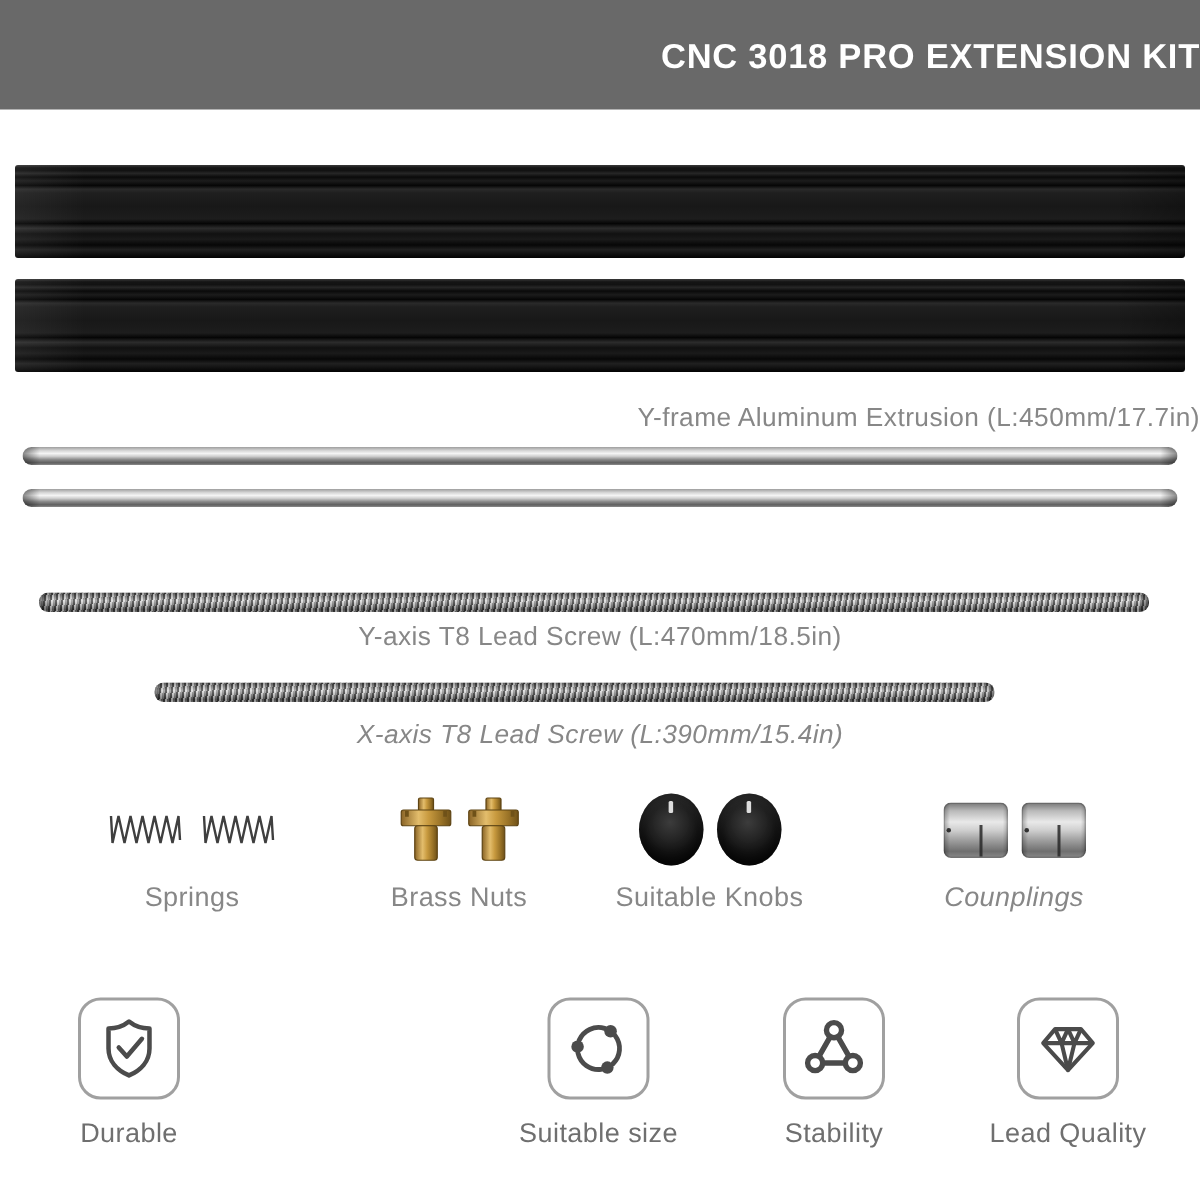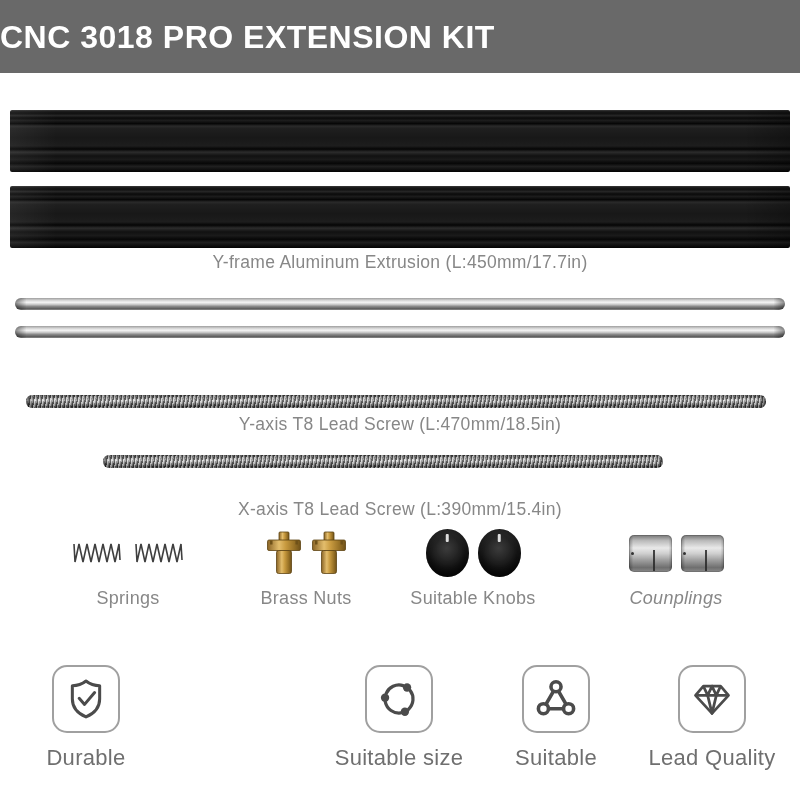--- a/index.html
+++ b/index.html
@@ -1,22 +1,22 @@
 <!DOCTYPE html>
 <html style="--header-bg: #696969; --header-fg: #ffffff; --label-text: #878787; --feature-label: #6f6f6f; --icon-stroke: #4b4b4b; --box-border: #a0a0a0; --brass: #c89a3f; --metal-rod: #c9c9c9; --extrusion-black: #161616;"><head>
 <meta charset="utf-8">
 <style>
   html,body{margin:0;padding:0;background:#fff;}
   .canvas{position:relative;width:800px;height:800px;background:#ffffff;overflow:hidden;
           font-family:"Liberation Sans","DejaVu Sans",sans-serif;}
 
   
   .banner{position:absolute;top:0;left:0;width:800px;height:73px;background:var(--header-bg,#696969);}
-  .banner h1{margin:0;height:73px;line-height:75px;text-align:left;color:var(--header-fg,#fff);
-             font-size:32px;font-weight:bold;letter-spacing:.5px;}
+  .banner h1{margin:0;height:73px;line-height:75px;text-align:right;color:var(--header-fg,#fff);
+             font-size:23px;font-weight:bold;letter-spacing:.5px;}
 
   
   .extrusion{position:absolute;left:10px;width:780px;height:62px;
     background:
       linear-gradient(90deg, rgba(255,255,255,.06) 0%, rgba(255,255,255,0) 6%, rgba(255,255,255,0) 94%, rgba(0,0,0,.25) 100%),
       linear-gradient(180deg,
         #3a3a3a 0%, #151515 3%, #121212 6%, #262626 9%,
         #0a0a0a 13%, #1c1c1c 17%, #060606 22%, #2a2a2a 26%,
         #1f1f1f 30%, #181818 45%, #1d1d1d 58%,
         #050505 63%, #2c2c2c 68%, #111111 74%, #1a1a1a 80%,
@@ -33,21 +33,21 @@
   .screw{position:absolute;height:13px;border-radius:6px;
     background:
       linear-gradient(90deg, rgba(0,0,0,.5) 0%, rgba(0,0,0,0) 1%, rgba(0,0,0,0) 99%, rgba(0,0,0,.5) 100%),
       repeating-linear-gradient(100deg, rgba(10,10,10,.55) 0 1.3px, rgba(235,235,235,.45) 1.3px 2.6px, rgba(90,90,90,.35) 2.6px 3.9px),
       linear-gradient(180deg, #555555 0%, #b5b5b5 28%, #dcdcdc 42%, #9e9e9e 62%, #474747 88%, #6a6a6a 100%);}
   .screw-y{top:395px;left:26px;width:740px;}
   .screw-x{top:455px;left:103px;width:560px;}
 
   .part-label{position:absolute;left:0;width:800px;text-align:center;
     font-size:17.5px;letter-spacing:.3px;color:var(--label-text,#878787);}
-  .lbl-extrusion{top:252px;} .lbl-rail{top:346px;} .lbl-yscrew{top:414px;} .lbl-xscrew{top:499px;}
+  .lbl-extrusion{top:268px;text-align:right;} .lbl-rail{top:346px;} .lbl-yscrew{top:414px;} .lbl-xscrew{top:479px;font-style:italic;}
 
   
   .sp-group{position:absolute;top:528px;width:150px;height:82px;}
   .sp-icon-area{height:50px;display:flex;align-items:center;justify-content:center;gap:9px;}
   .sp-label{position:absolute;top:60px;width:100%;text-align:center;
     font-size:18px;letter-spacing:.3px;color:var(--label-text,#878787);}
   .sp-springs{left:53px;} .sp-brass{left:231px;} .sp-knobs{left:398px;} .sp-couplings{left:601px;font-style:italic;}
 
   .knob{position:relative;width:43px;height:48px;border-radius:50%;
     background:radial-gradient(ellipse 60% 55% at 48% 40%, #3c3c3c 0%, #1f1f1f 55%, #141414 75%, #0c0c0c 100%);
@@ -61,21 +61,21 @@
       linear-gradient(180deg,#757575 0%,#b9b9b9 15%,#e9e9e9 35%,#cfcfcf 50%,#9f9f9f 68%,#6f6f6f 88%,#8a8a8a 100%);
     box-shadow:inset 0 0 0 1px rgba(0,0,0,.15);}
   .coupling::after{content:"";position:absolute;left:58%;top:42%;width:1.5px;height:56%;background:rgba(40,40,40,.85);}
   .coupling::before{content:"";position:absolute;left:2px;top:46%;width:3px;height:3px;border-radius:50%;background:#333;}
 
   
   .feature{position:absolute;top:665px;width:140px;text-align:center;}
   .f1{left:16px;} .f2{left:172px;} .f3{left:329px;} .f4{left:486px;} .f5{left:642px;}
   .fbox{width:68px;height:68px;margin:0 auto;background:#fff;border:2px solid var(--box-border,#a0a0a0);
     border-radius:15px;display:flex;align-items:center;justify-content:center;box-sizing:border-box;}
-  .feature-label{margin-top:12px;font-size:22px;letter-spacing:.3px;color:var(--feature-label,#6f6f6f);}
+  .feature-label{margin-top:12px;font-size:18px;letter-spacing:.3px;color:var(--feature-label,#6f6f6f);}
   .ico{stroke:var(--icon-stroke,#4b4b4b);fill:none;}
   .ico-fill{fill:var(--icon-stroke,#4b4b4b);stroke:none;}
   .ico-node{fill:#ffffff;stroke:var(--icon-stroke,#4b4b4b);}
   .spring-path{stroke:#3f3f3f;fill:none;stroke-width:1.6;}
 </style>
 </head>
 <body>
 
 <div class="canvas">
 
@@ -181,21 +181,21 @@
 
   <div class="feature f4">
     <div class="fbox">
       <svg width="46" height="46" viewBox="0 0 64 64">
         <path class="ico" stroke-width="5" stroke-linejoin="round" d="M32 15 L14.5 45.5 L49.5 45.5 Z"></path>
         <circle class="ico-node" stroke-width="5" cx="32" cy="15" r="7"></circle>
         <circle class="ico-node" stroke-width="5" cx="14.5" cy="45.5" r="7"></circle>
         <circle class="ico-node" stroke-width="5" cx="49.5" cy="45.5" r="7"></circle>
       </svg>
     </div>
-    <div class="feature-label">Suitable</div>
+    <div class="feature-label">Stability</div>
   </div>
 
   <div class="feature f5">
     <div class="fbox">
       <svg width="46" height="46" viewBox="0 0 64 64">
         <path class="ico" stroke-width="3.8" stroke-linejoin="round" d="M20 14 L44 14 L55 27 L32 52 L9 27 Z"></path>
         <path class="ico" stroke-width="3.8" stroke-linejoin="round" d="M9 27 L55 27"></path>
         <path class="ico" stroke-width="3.8" stroke-linejoin="round" d="M20 14 L26 27 L32 14 L38 27 L44 14"></path>
         <path class="ico" stroke-width="3.8" stroke-linejoin="round" d="M26 27 L32 52 L38 27"></path>
       </svg>

